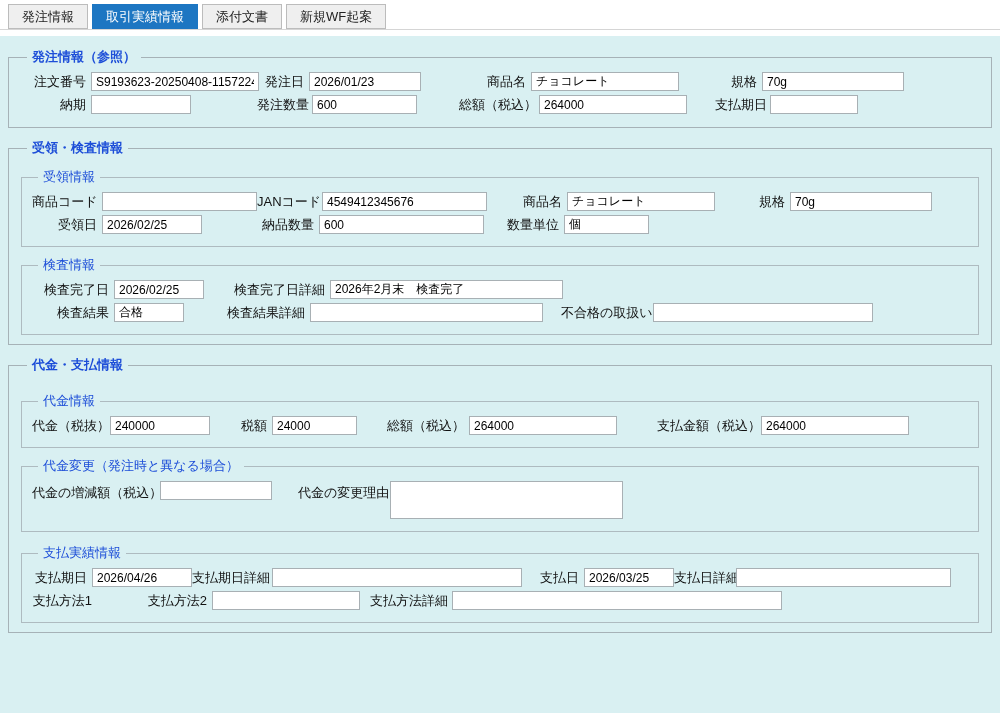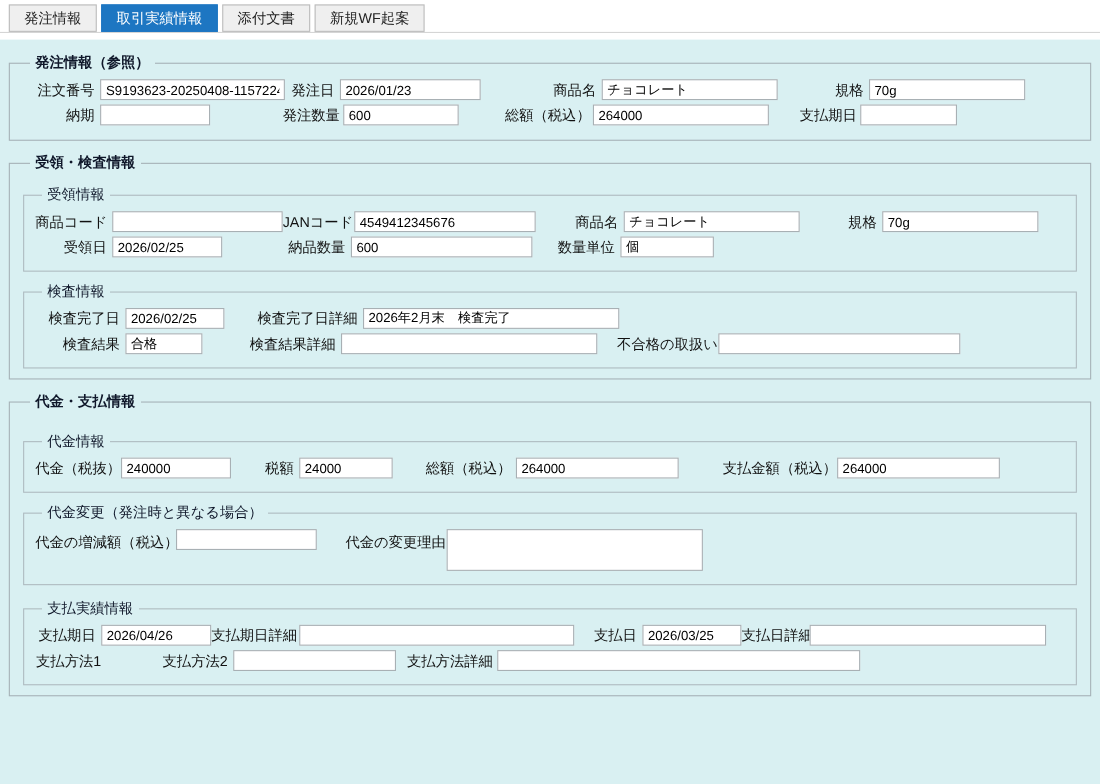--- a/index.html
+++ b/index.html
@@ -27,42 +27,42 @@
   .content{
     background:#d9f0f2; height:677px; overflow:hidden;
     padding:12px 8px 0 8px;
   }
   fieldset{
     border:1px solid #a6b2b7; border-radius:0;
     margin:0 0 11px 0; padding:2px 12px 9px 12px;
     min-width:0;
   }
   fieldset.outer > legend{ font-weight:bold; }
-  legend{ font-size:13px; padding:0 5px; margin-left:6px; color:#0f172a; }
+  legend{ font-size:13px; padding:0 5px; margin-left:6px; color:#1d4ed8; }
   fieldset.sub{ border-color:#aebbc0; margin:9px 0 0 0; padding:2px 10px 8px 10px; }
   fieldset.sub legend{ font-weight:normal; }
   .row{ display:flex; align-items:center; margin:4px 0; }
   .row.top{ align-items:flex-start; }
   .row.top .lbl{ padding-top:3px; }
   .lbl{ flex:none; text-align:right; padding-right:5px; white-space:nowrap; overflow:hidden; }
   .ipt{
     flex:none; height:19px; border:1px solid #a8b0b4; background:#fff;
     font-family:inherit; font-size:12px; padding:1px 4px; color:#000;
   }
   .ta{
     flex:none; border:1px solid #a8b0b4; background:#fff; resize:none;
     font-family:inherit; font-size:12px; padding:2px 4px;
   }
   
   .w36{width:36px}.w46{width:46px}.w50{width:50px}.w55{width:55px}.w60{width:60px}.w62{width:62px}.w65{width:65px}.w70{width:70px}
   .w72{width:72px}.w78{width:78px}.w80{width:80px}.w82{width:82px}.w85{width:85px}
   .w88{width:88px}.w90{width:90px}.w92{width:92px}.w98{width:98px}.w100{width:100px}
-  .w104{width:104px}.w105{width:105px}.w112{width:128px}.w118{width:118px}
+  .w104{width:104px}.w105{width:105px}.w112{width:112px}.w118{width:118px}
   .w128{width:128px}.w142{width:142px}.w148{width:148px}.w155{width:155px}
-  .w160{width:160px}.w165{width:165px}.w168{width:168px}.w215{width:215px}
+  .w160{width:148px}.w165{width:165px}.w168{width:168px}.w215{width:215px}
   .w220{width:220px}.w222{width:222px}.w233{width:233px}.w250{width:250px}.w330{width:330px}
   .h40{height:40px}.h38{height:38px}
   
   .m10{margin-left:10px}.m12{margin-left:16px}.m18{margin-left:18px}.m20{margin-left:20px}
   .m26{margin-left:26px}.m28{margin-left:28px}.m30{margin-left:30px}.m38{margin-left:38px}
   .m40{margin-left:40px}.m42{margin-left:42px}.m50{margin-left:50px}.m52{margin-left:52px}.m66{margin-left:66px}
 </style>
 </head>
 <body>
 

